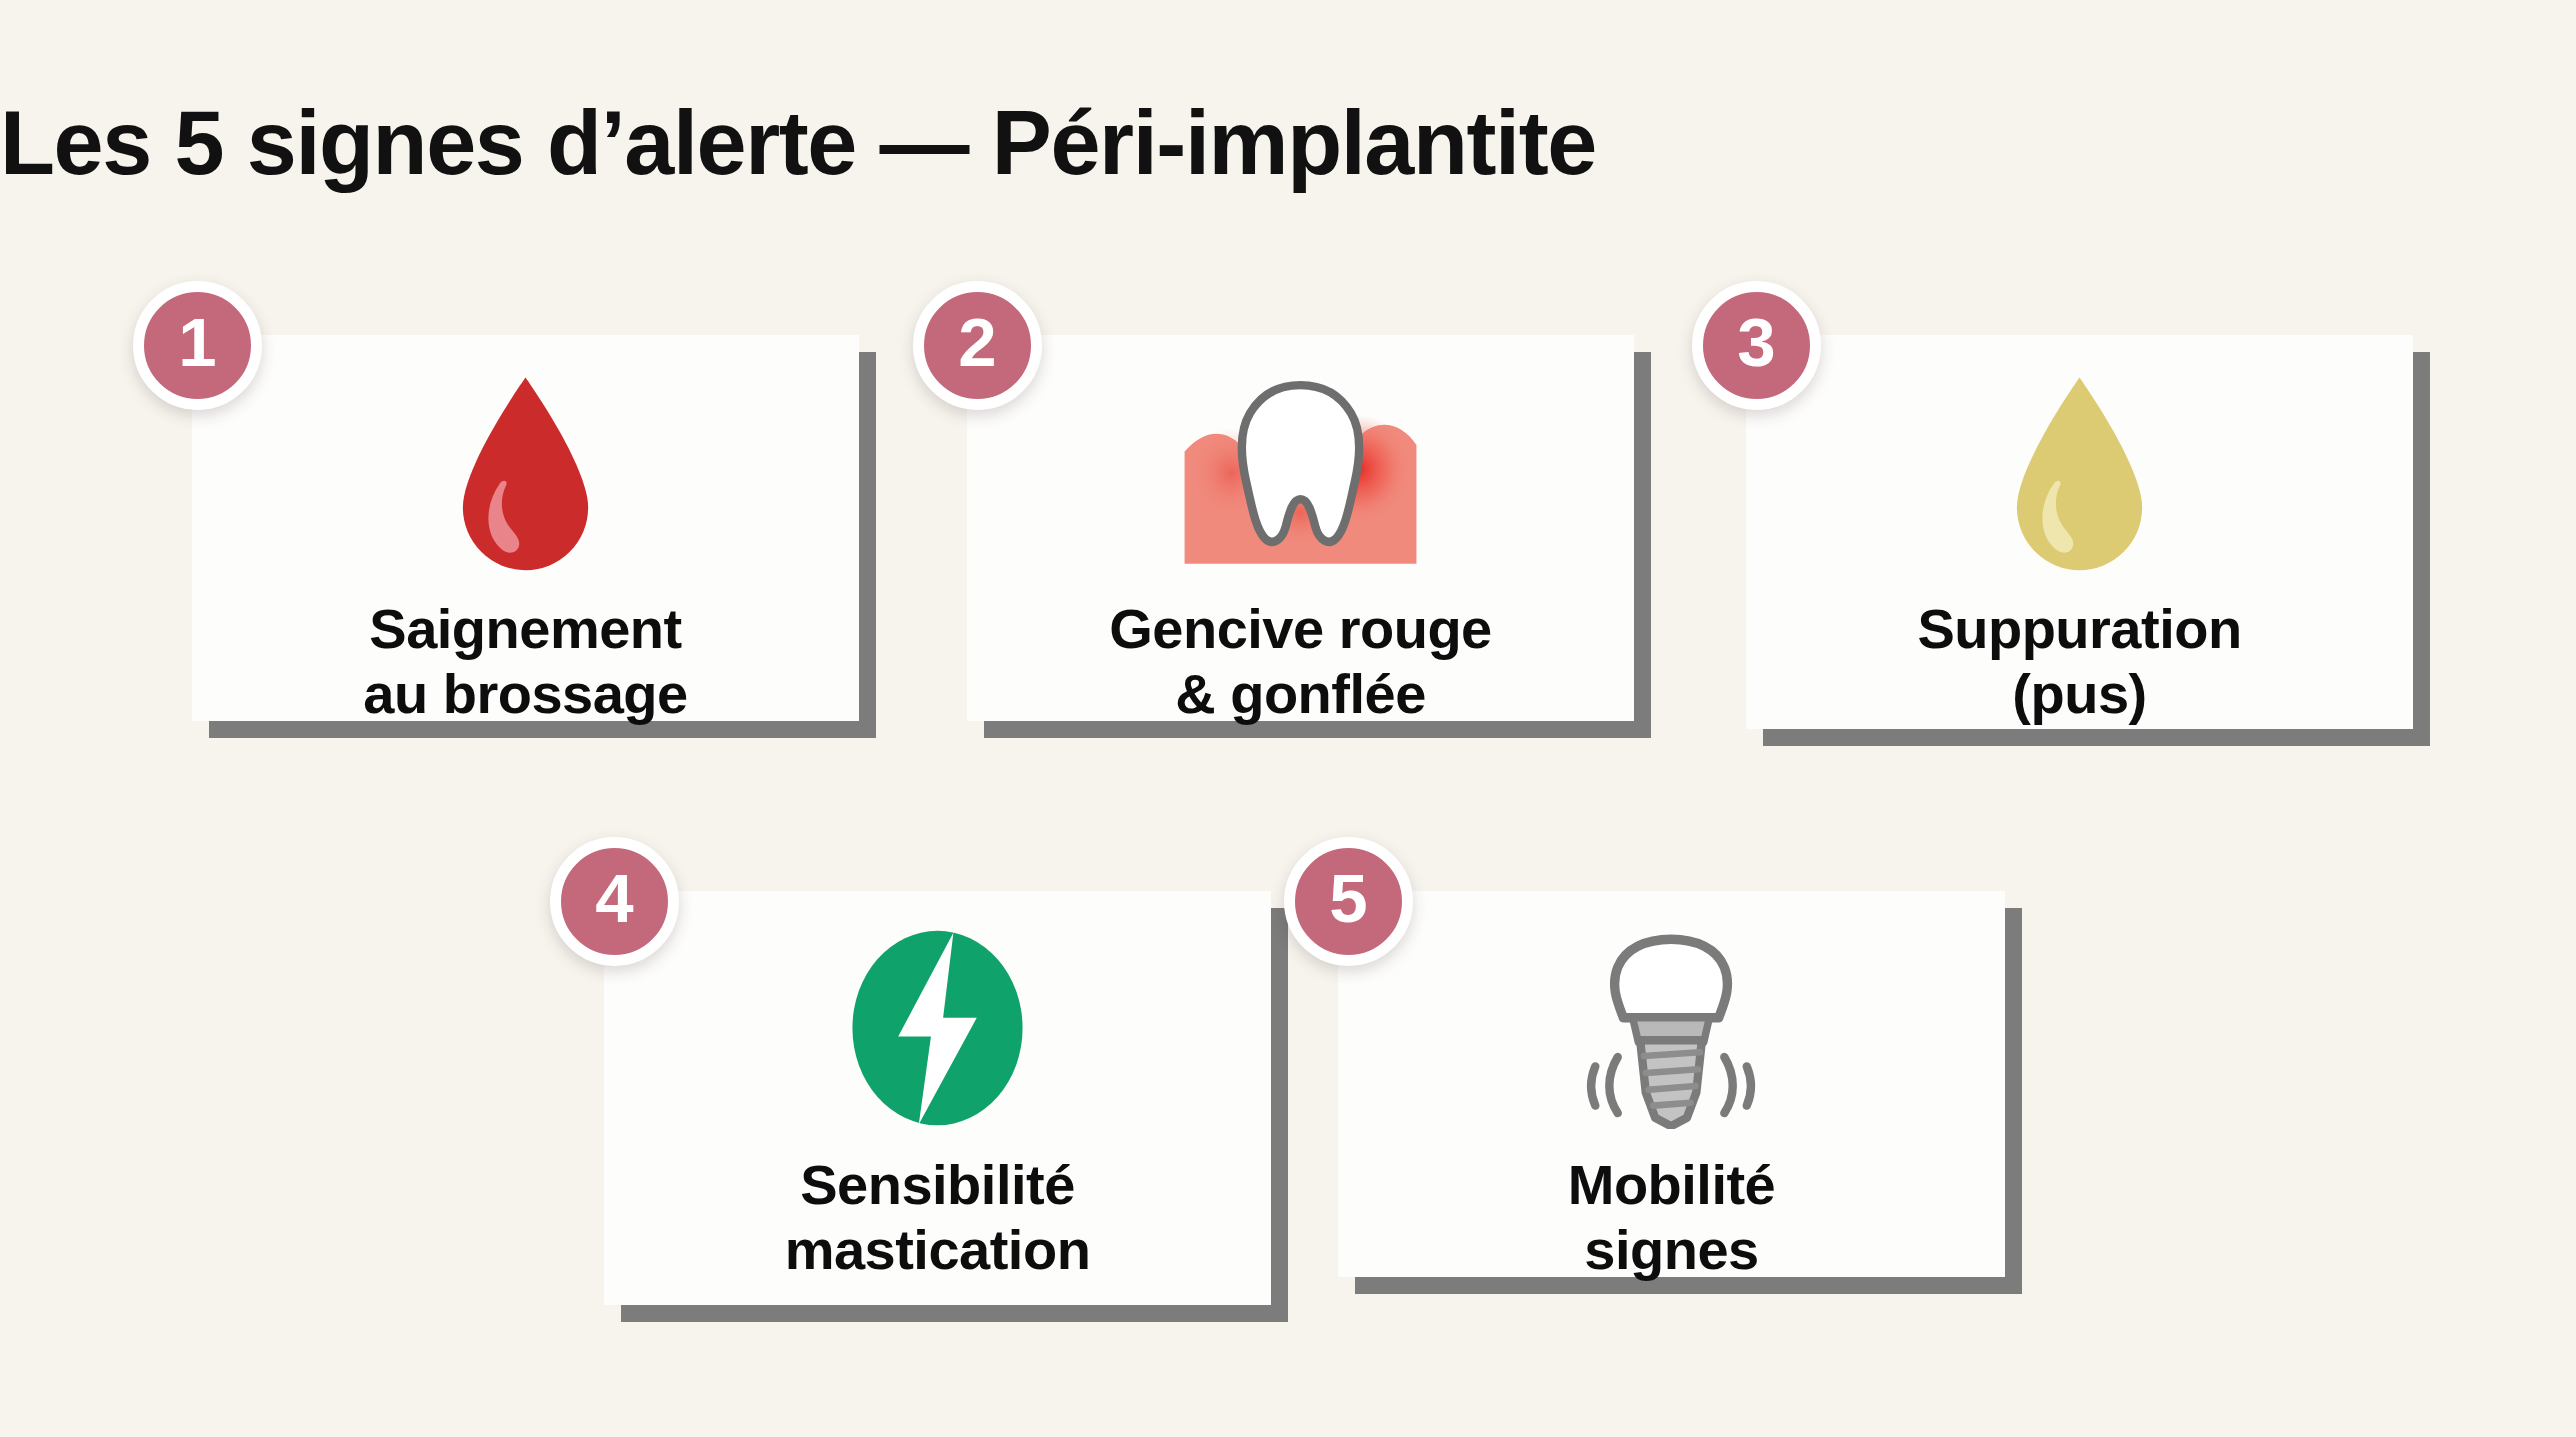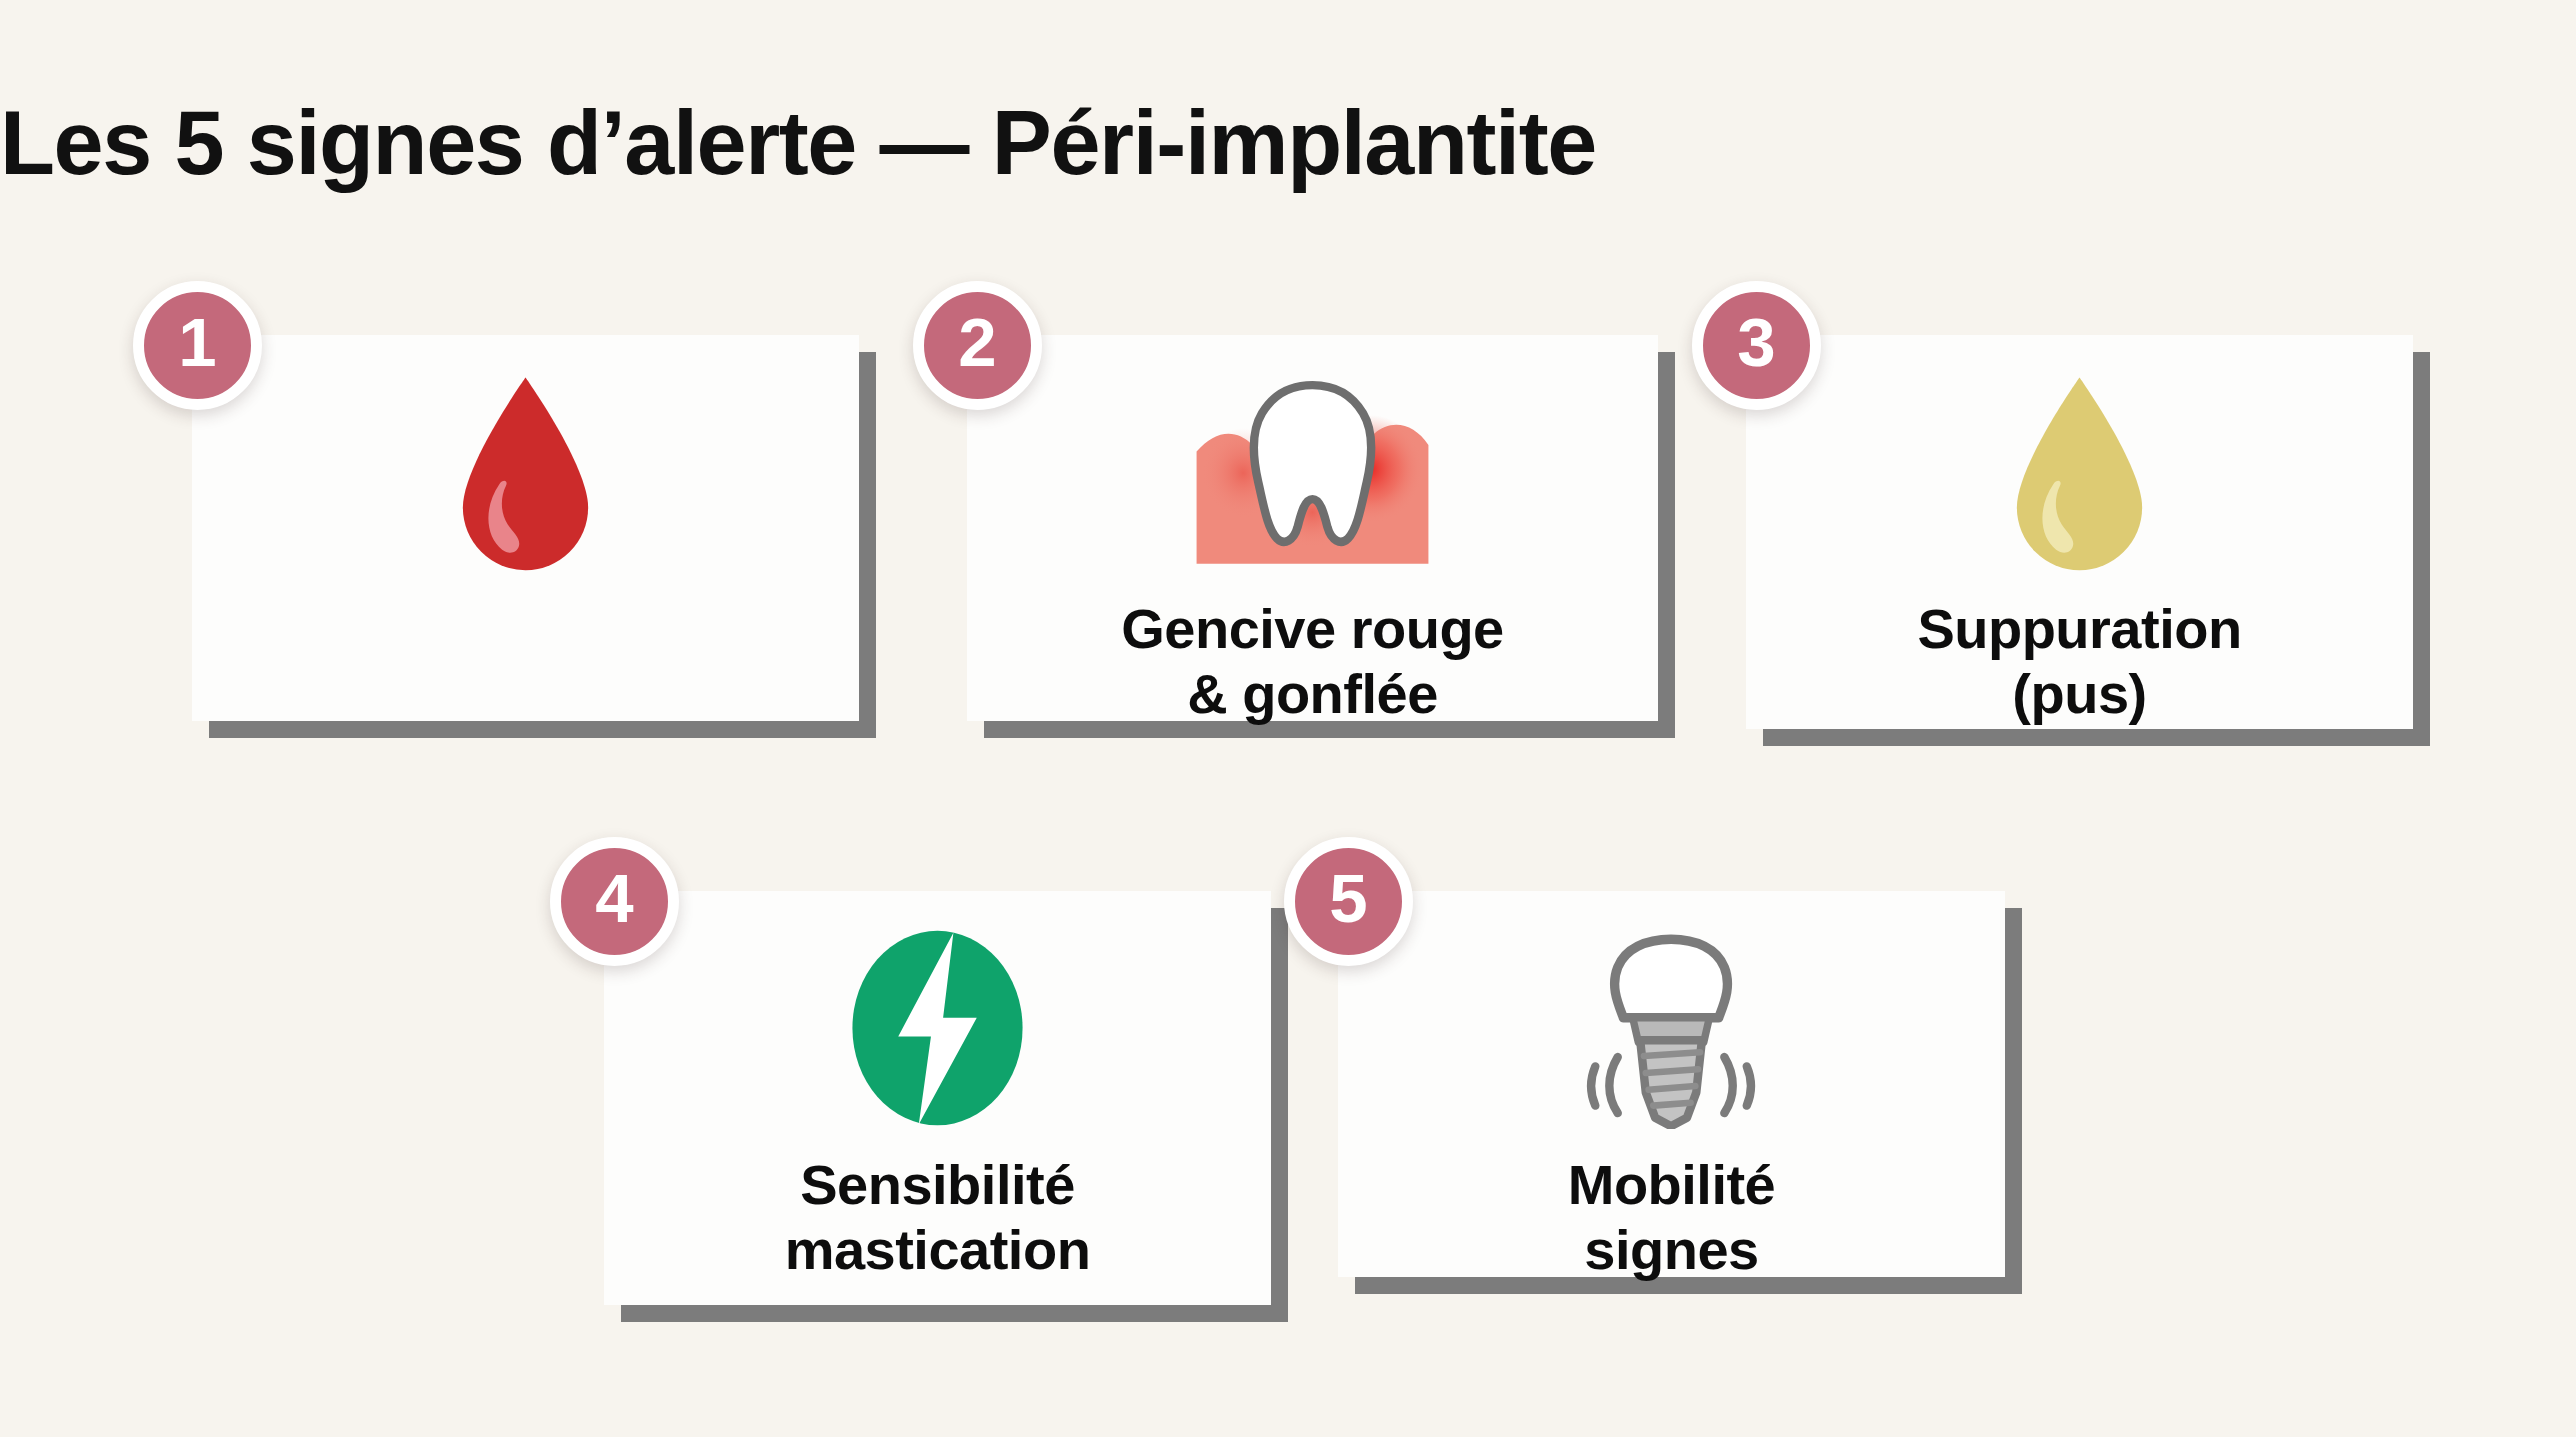--- a/index.html
+++ b/index.html
@@ -93,21 +93,21 @@
     font-size: 69px;
     font-weight: 700;
     line-height: 1;
     box-shadow: 0 5.6px 15px rgba(60,40,40,0.18);
     z-index: 5;
   }
   .badge span { transform: translateY(-2.8px); }
 
   
   #card-1 { left: 192px;  top: 335px; width: 667px; height: 386px; }
-  #card-2 { left: 967px; top: 335px; width: 667px; height: 386px; padding-left: 24px; }
+  #card-2 { left: 967px; top: 335px; width: 667px; height: 386px; }
   #card-3 { left: 1746px; top: 335px; width: 667px; height: 394px; }
   
   #card-4 { left: 604px;  top: 891px; width: 667px; height: 414px; }
   #card-5 { left: 1338px; top: 891px; width: 667px; height: 386px; text-decoration: underline; }
 
   #badge-1 { left: 133px;  top: 281px; }
   #badge-2 { left: 913px;  top: 281px; }
   #badge-3 { left: 1692px; top: 281px; }
   #badge-4 { left: 550px;  top: 837px; }
   #badge-5 { left: 1284px; top: 837px; }
@@ -121,20 +121,24 @@
 
 <div id="cards-board">
 
   <div class="card" id="card-1">
     <div class="card-inner">
       <div class="card-icon">
         <svg width="159" height="201" viewBox="0 0 170 215">
           <path d="M85 6 C85 6 152 100 152 145 A67 67 0 0 1 18 145 C18 100 85 6 85 6 Z" fill="#cc2b2b"></path>
           <path d="M57 120 C40 145 42 176 60 190 C68 196 76 193 78 186 C80 178 72 172 66 163 C58 151 58 134 64 122 C67 116 61 114 57 120 Z" fill="#e9848a"></path>
         </svg>
+      </div>
+      <div class="card-label">
+        <div>Saignement</div>
+        <div>au brossage</div>
       </div>
     </div>
   </div>
   <div class="badge" id="badge-1">
     <span>1</span>
   </div>
 
   <div class="card" id="card-2">
     <div class="card-inner">
       <div class="card-icon">

